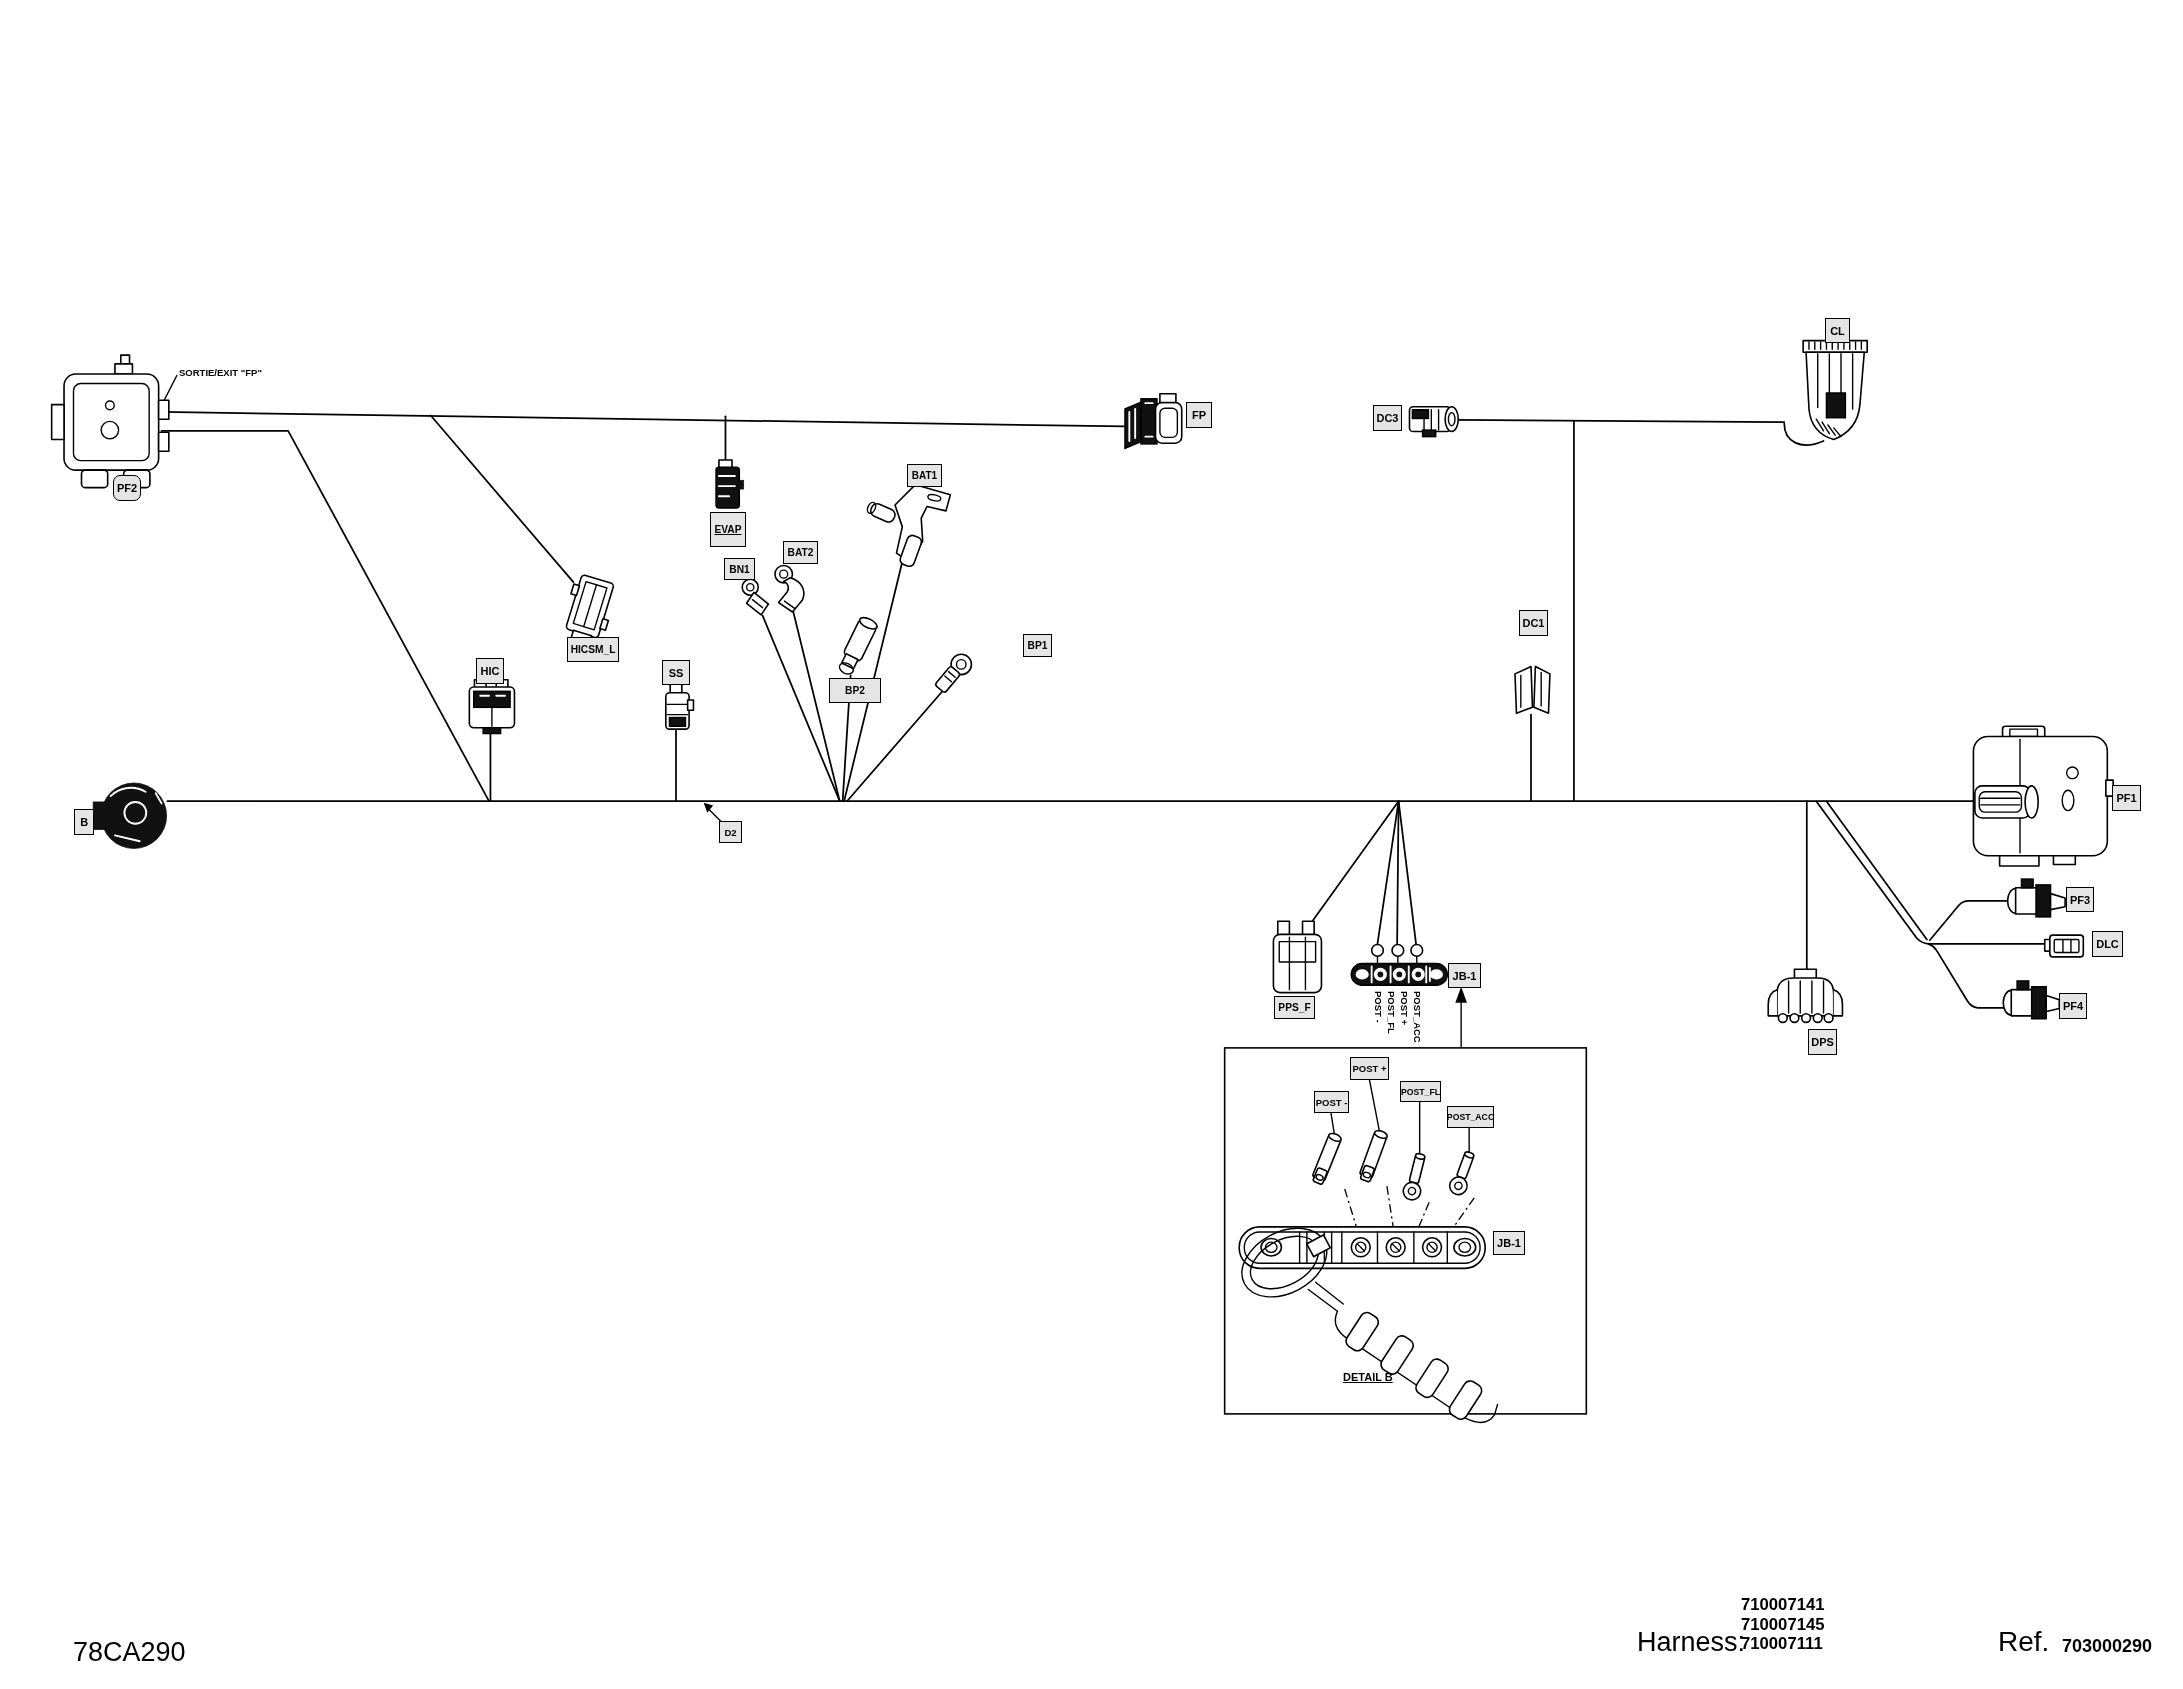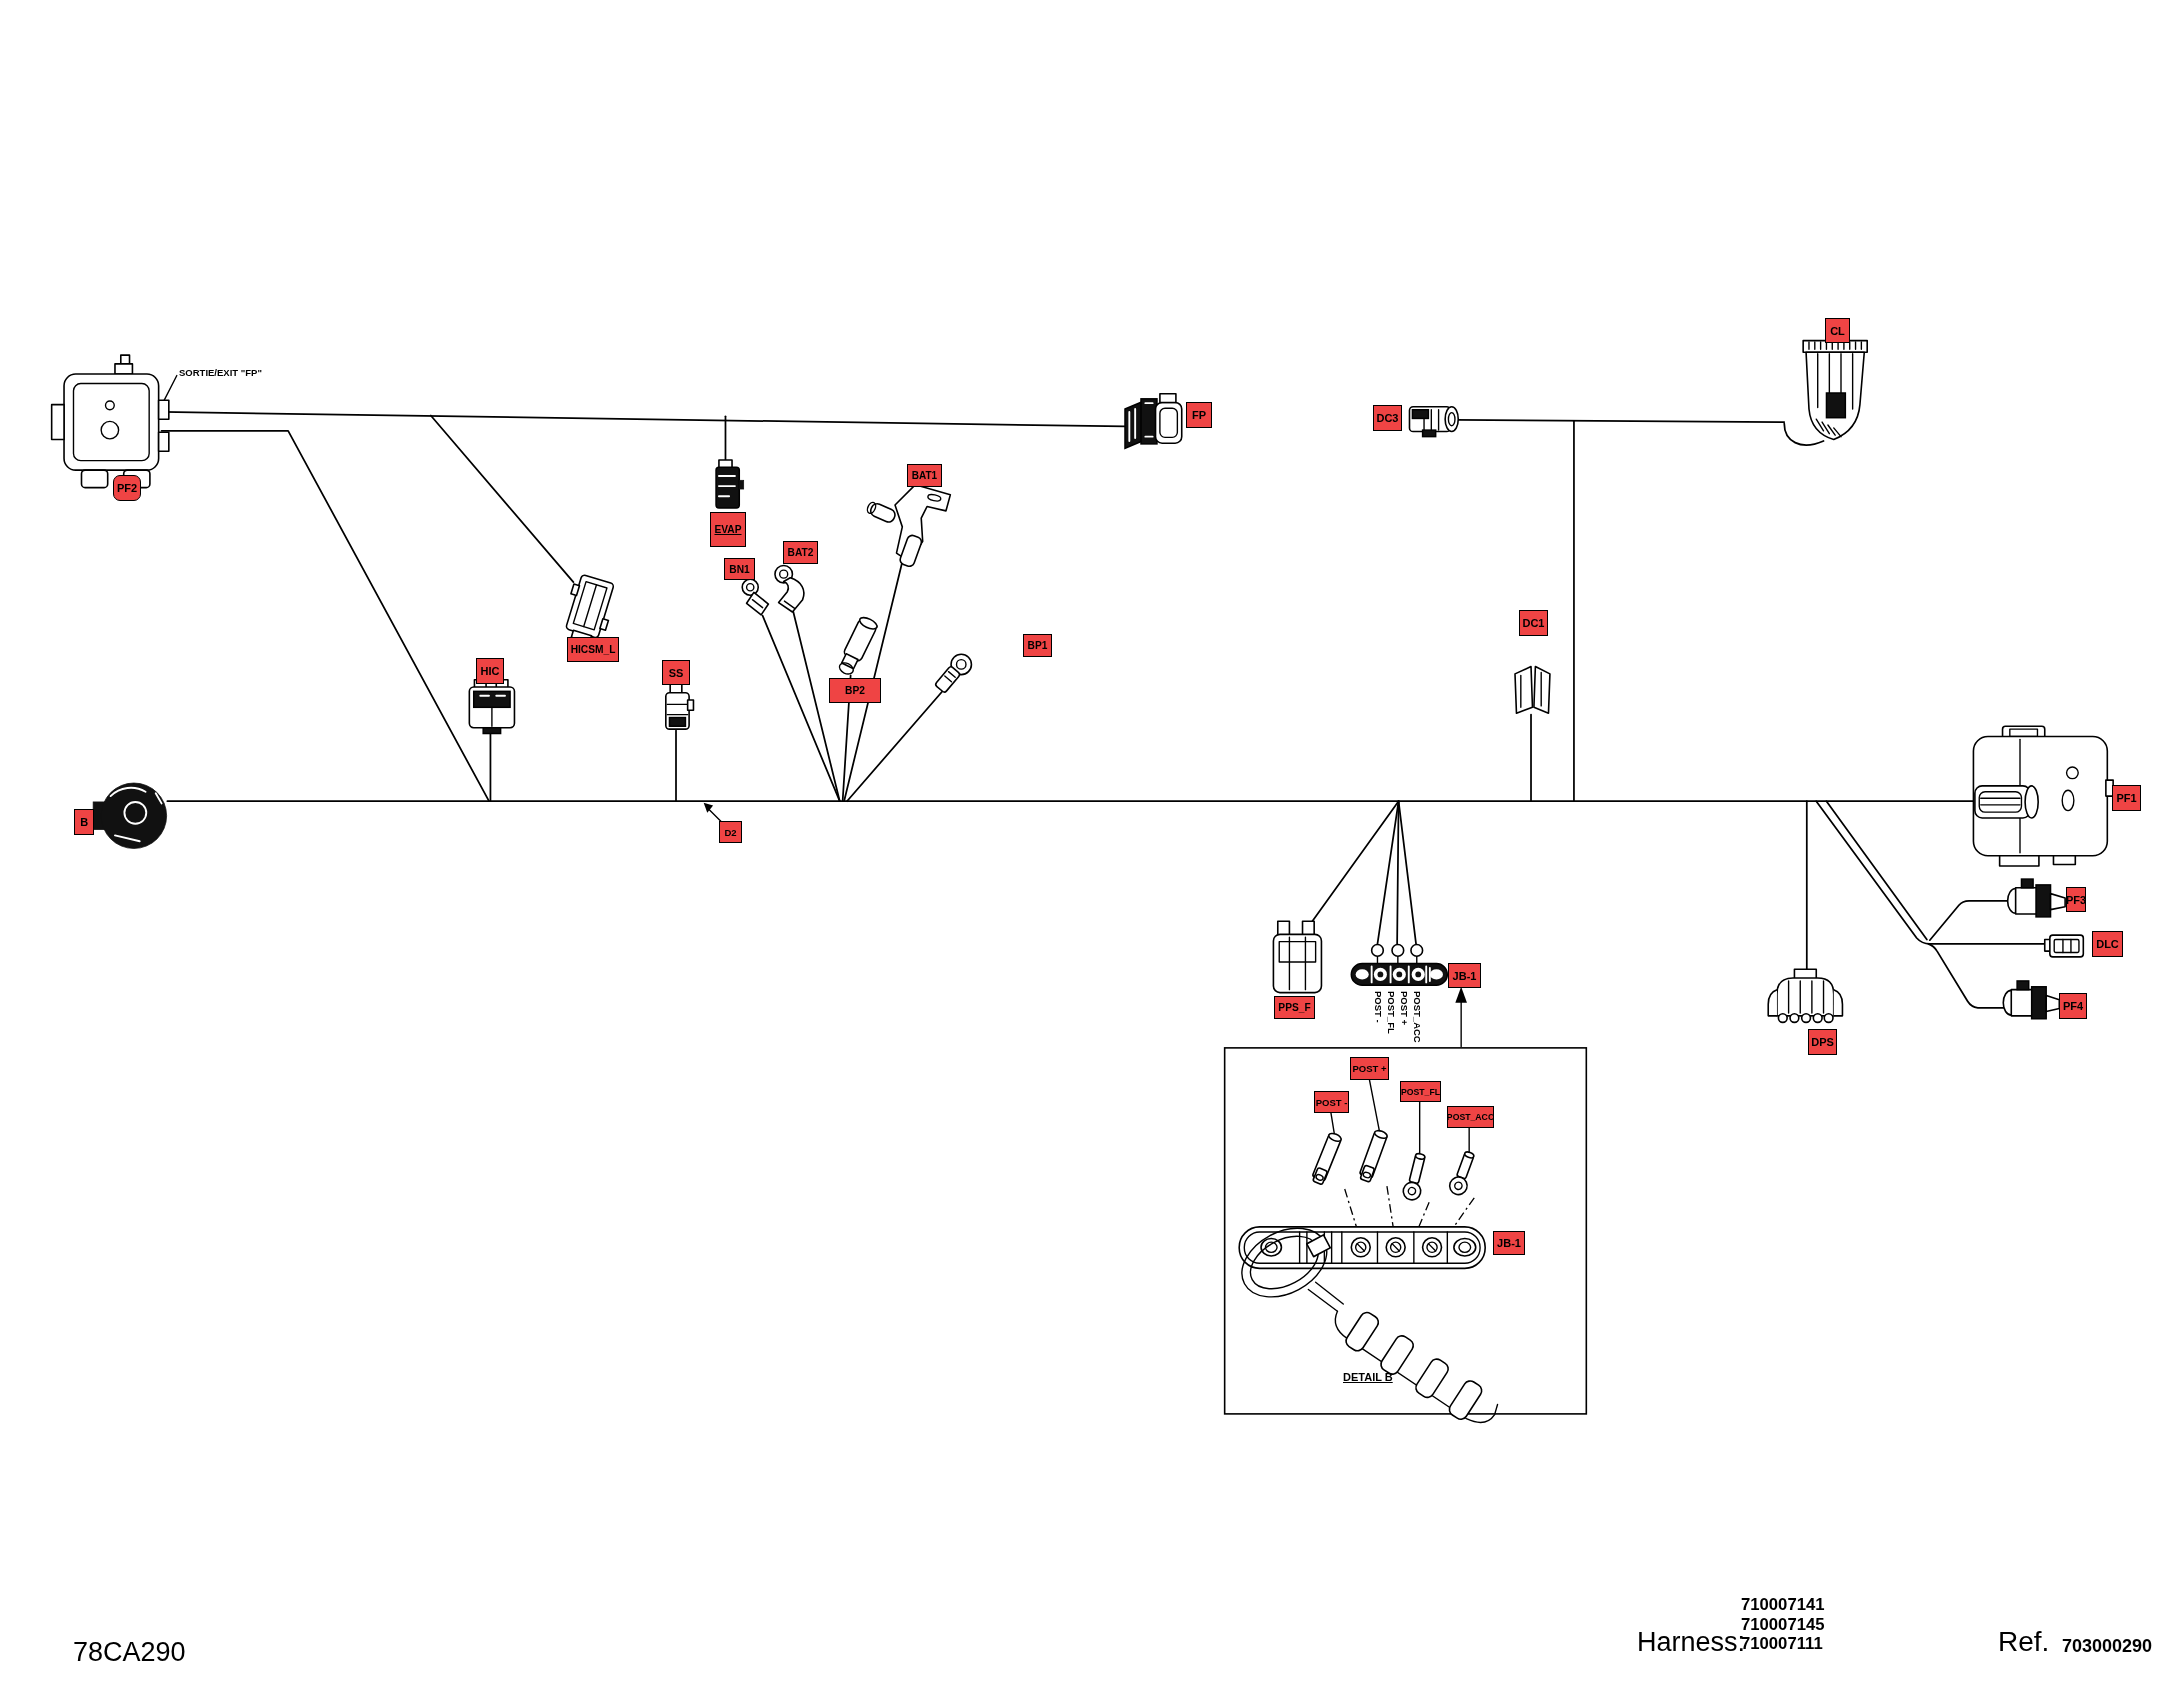--- a/index.html
+++ b/index.html
@@ -7,21 +7,21 @@
           font-family:"Liberation Sans", sans-serif;color:#000;}
   svg.art{position:absolute;left:0;top:0;}
   .w{fill:none;stroke:#000;stroke-width:2.4;stroke-linecap:round;stroke-linejoin:round;}
   .t{fill:none;stroke:#000;stroke-width:1.9;stroke-linecap:round;stroke-linejoin:round;}
   .o{fill:#fff;stroke:#000;stroke-width:2.2;stroke-linejoin:round;}
   .k{fill:#111;stroke:#111;stroke-width:1;}
   .kw{fill:#111;stroke:#000;stroke-width:2;}
   .wl{fill:none;stroke:#fff;stroke-width:2.6;stroke-linecap:round;}
   .dd{fill:none;stroke:#000;stroke-width:1.8;stroke-dasharray:12 5 3 5;}
   .lbl{position:absolute;font-weight:bold;color:#000;font-size:11px;letter-spacing:0;}
-  .box{border:1.5px solid #000;background:#ef4444;display:flex;align-items:center;justify-content:center;text-align:center;box-sizing:border-box;}
+  .box{border:1.5px solid #000;background:#e5e5e5;display:flex;align-items:center;justify-content:center;text-align:center;box-sizing:border-box;}
   .text{white-space:nowrap;}
   .vtext{writing-mode:vertical-rl;white-space:nowrap;font-size:9.5px;}
   .foot{position:absolute;color:#000;}
 </style>
 </head>
 <body>
 
 <div class="canvas">
 
   <svg class="art" width="2183" height="1689" viewBox="0 0 3000 2321">
@@ -377,21 +377,21 @@
       <div class="lbl box" style="left: 1023px; top: 634px; width: 29px; height: 23px; font-size: 10.2px;">BP1</div>
       <div class="lbl box" style="left: 567px; top: 637px; width: 52px; height: 25px; font-size: 10.2px;">HICSM_L</div>
       <div class="lbl box" style="left: 476px; top: 658px; width: 28px; height: 25.5px;">HIC</div>
       <div class="lbl box" style="left: 662px; top: 660px; width: 28px; height: 25px;">SS</div>
       <div class="lbl box" style="left: 74px; top: 809px; width: 20.4px; height: 26px;">B</div>
       <div class="lbl box" style="left: 719px; top: 821px; width: 23px; height: 22px; font-size: 9.5px;">D2</div>
       <div class="lbl box" style="left: 1373px; top: 405px; width: 29px; height: 25.5px;">DC3</div>
       <div class="lbl box" style="left: 1825px; top: 318px; width: 25px; height: 25px;">CL</div>
       <div class="lbl box" style="left: 1519px; top: 610px; width: 29px; height: 25.5px;">DC1</div>
       <div class="lbl box" style="left: 2112px; top: 785px; width: 29px; height: 25.5px;">PF1</div>
-      <div class="lbl box" style="left: 2066px; top: 887px; width: 20px; height: 25px;">PF3</div>
+      <div class="lbl box" style="left: 2066px; top: 887px; width: 28px; height: 25px;">PF3</div>
       <div class="lbl box" style="left: 2092px; top: 931px; width: 31px; height: 26px;">DLC</div>
       <div class="lbl box" style="left: 2059px; top: 993px; width: 28px; height: 25.5px;">PF4</div>
       <div class="lbl box" style="left: 1786px; top: 1029px; width: 29px; height: 25.5px; margin-left: 22px;">DPS</div>
       <div class="lbl box" style="left: 1274px; top: 996px; width: 41px; height: 23px; font-size: 10.2px;">PPS_F</div>
       <div class="lbl box" style="left: 1448px; top: 963px; width: 33px; height: 25px;">JB-1</div>
       <div class="lbl vtext" style="left: 1373px; top: 991px;">POST -</div>
       <div class="lbl vtext" style="left: 1386px; top: 991px;">POST_FL</div>
       <div class="lbl vtext" style="left: 1399px; top: 991px;">POST +</div>
       <div class="lbl vtext" style="left: 1412px; top: 991px;">POST_ACC</div>
       <div class="lbl box" style="left: 1350px; top: 1057px; width: 39px; height: 23px; font-size: 9.5px;">POST +</div>

